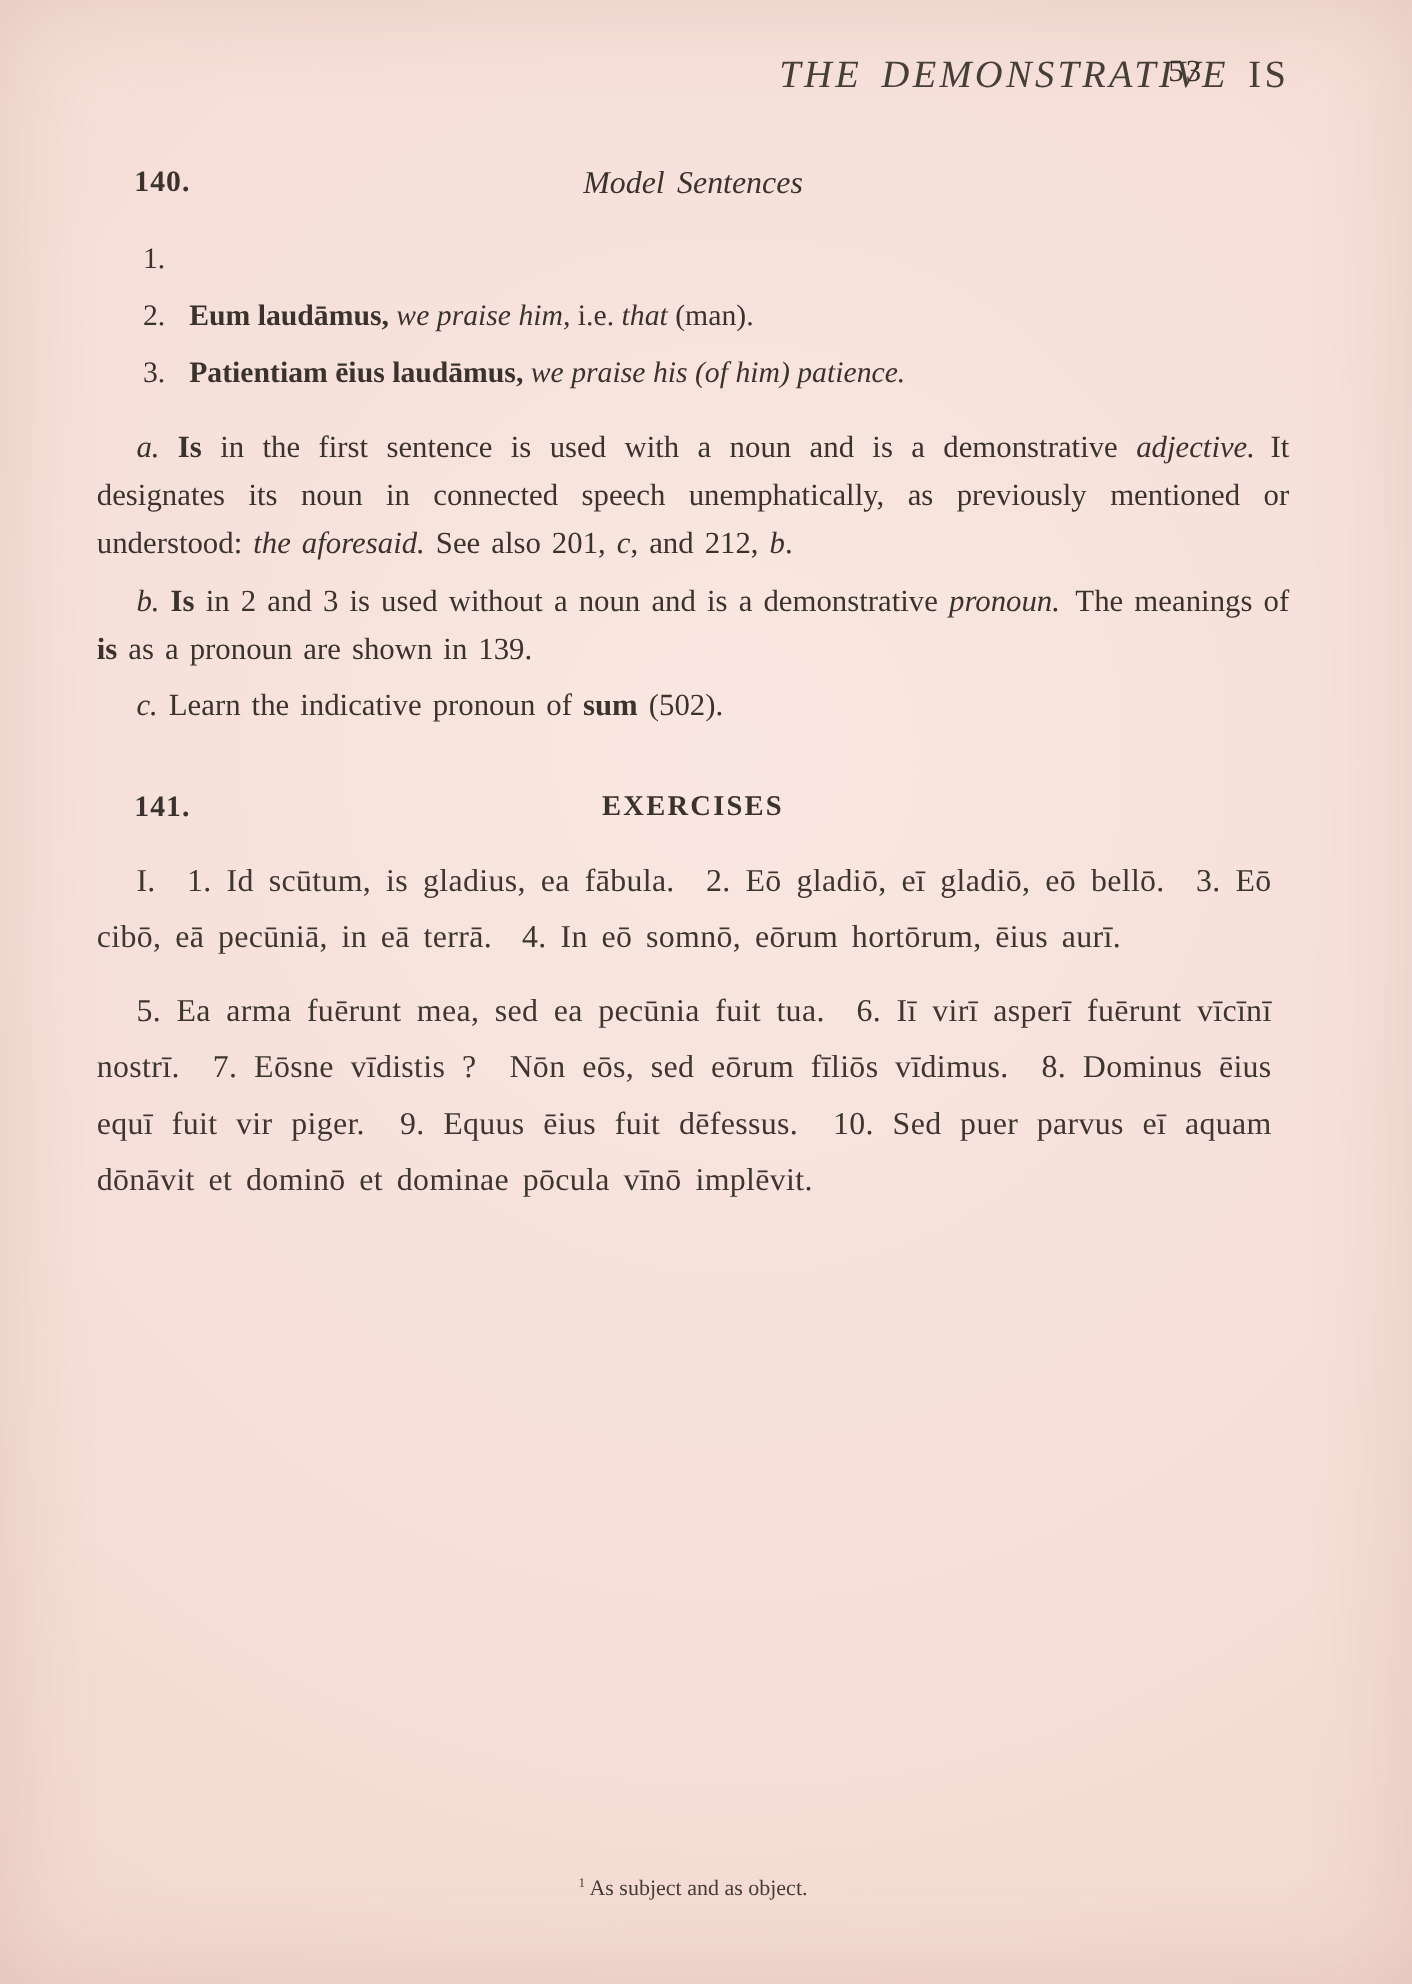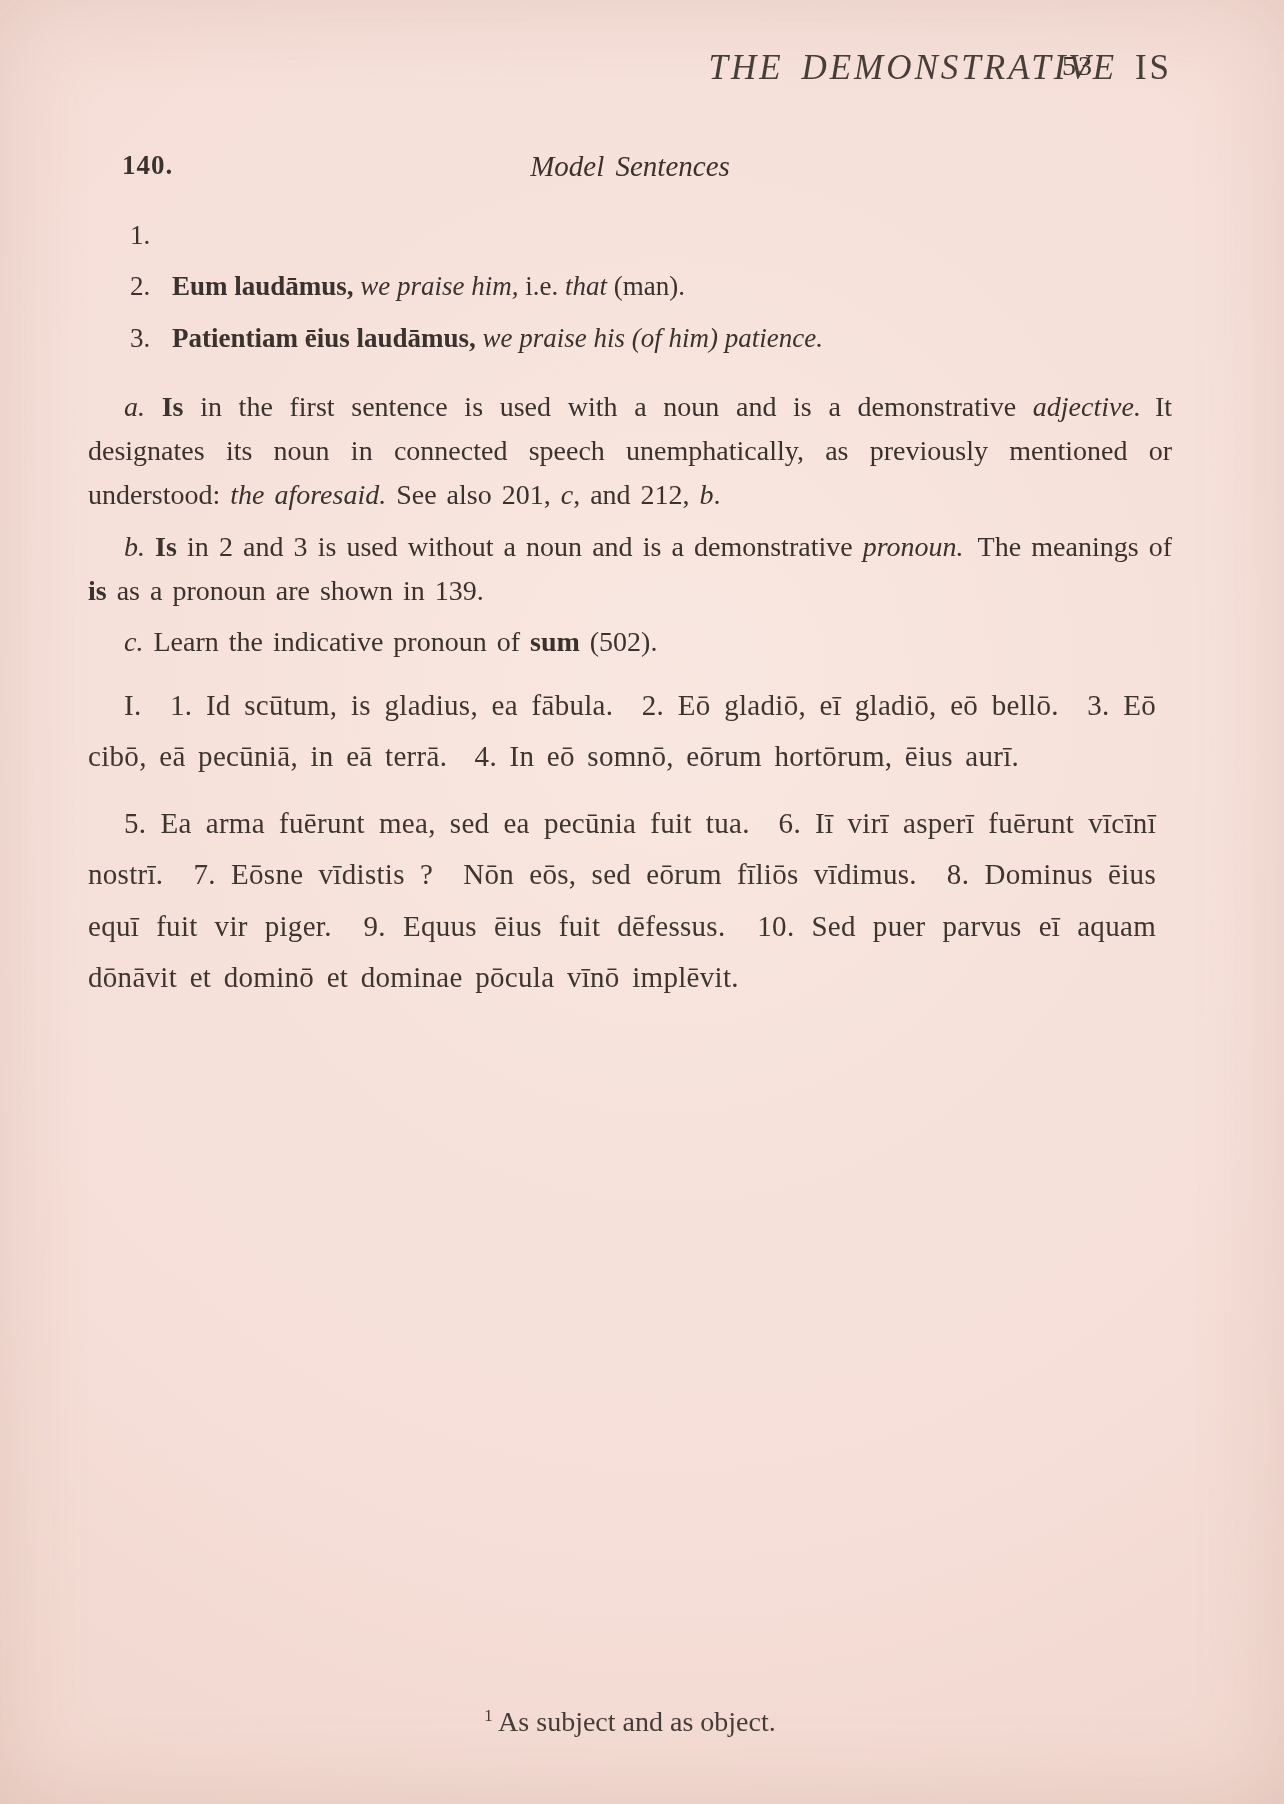--- a/index.html
+++ b/index.html
@@ -33,21 +33,21 @@
   .notes{margin-top:28px;}
   .note{margin:7px 0;font-size:28px;line-height:1.58;text-align:justify;text-indent:36px;word-spacing:3px;}
   
   .exercises{margin-top:0;}
   .exercise{margin:16px 16px 0 0;font-size:29px;line-height:1.76;text-align:justify;text-indent:36px;word-spacing:5px;letter-spacing:0.3px;color:#3d362f;}
   
   .seg-b{font-weight:bold;}
   .seg-i{font-style:italic;}
   sup{font-size:0.6em;line-height:0;}
   
-  .footnote{position:absolute;left:88px;right:112px;top:1706px;text-align:center;font-size:28px;color:#443c35;}
+  .footnote{position:absolute;left:88px;right:112px;top:1706px;text-align:center;font-size:20px;color:#443c35;}
 </style>
 </head>
 <body>
 
 <main class="page">
 
   <header class="running-head">
     <span class="running-title"><span class="seg-i">THE DEMONSTRATIVE </span><span class="seg-n">IS</span></span>
     <span class="page-number">53</span>
   </header>
@@ -73,20 +73,24 @@
     </div>
 
     <div class="notes">
       <p class="note"><span class="seg-i">a. </span><span class="seg-b">Is</span><span class="seg-n"> in the first sentence is used with a noun and is a demonstrative </span><span class="seg-i">adjective.</span><span class="seg-n"> It designates its noun in connected speech unemphatically, as previously mentioned or understood: </span><span class="seg-i">the aforesaid.</span><span class="seg-n"> See also 201, </span><span class="seg-i">c</span><span class="seg-n">, and 212, </span><span class="seg-i">b</span><span class="seg-n">.</span></p>
       <p class="note"><span class="seg-i">b. </span><span class="seg-b">Is</span><span class="seg-n"> in 2 and 3 is used without a noun and is a demonstrative </span><span class="seg-i">pronoun.</span><span class="seg-n"> The meanings of </span><span class="seg-b">is</span><span class="seg-n"> as a pronoun are shown in 139.</span></p>
       <p class="note"><span class="seg-i">c. </span><span class="seg-n">Learn the indicative pronoun of </span><span class="seg-b">sum</span><span class="seg-n"> (502).</span></p>
     </div>
   </section>
 
   <section>
+    <div class="section-head">
+      <span class="section-number">141.</span>
+      <h2 class="section-title title-caps">EXERCISES</h2>
+    </div>
 
     <div class="exercises">
       <p class="exercise"><span class="seg-n">I.  1. Id scūtum, is gladius, ea fābula.  2. Eō gladiō, eī gladiō, eō bellō.  3. Eō cibō, eā pecūniā, in eā terrā.  4. In eō somnō, eōrum hortōrum, ēius aurī.</span></p>
       <p class="exercise"><span class="seg-n">5. Ea arma fuērunt mea, sed ea pecūnia fuit tua.  6. Iī virī asperī fuērunt vīcīnī nostrī.  7. Eōsne vīdistis ?  Nōn eōs, sed eōrum fīliōs vīdimus.  8. Dominus ēius equī fuit vir piger.  9. Equus ēius fuit dēfessus.  10. Sed puer parvus eī aquam dōnāvit et dominō et dominae pōcula vīnō implēvit.</span></p>
     </div>
   </section>
 
   <div class="footnote"><sup>1</sup><span class="seg-n"> As subject and as object.</span></div>
 
 </main>

